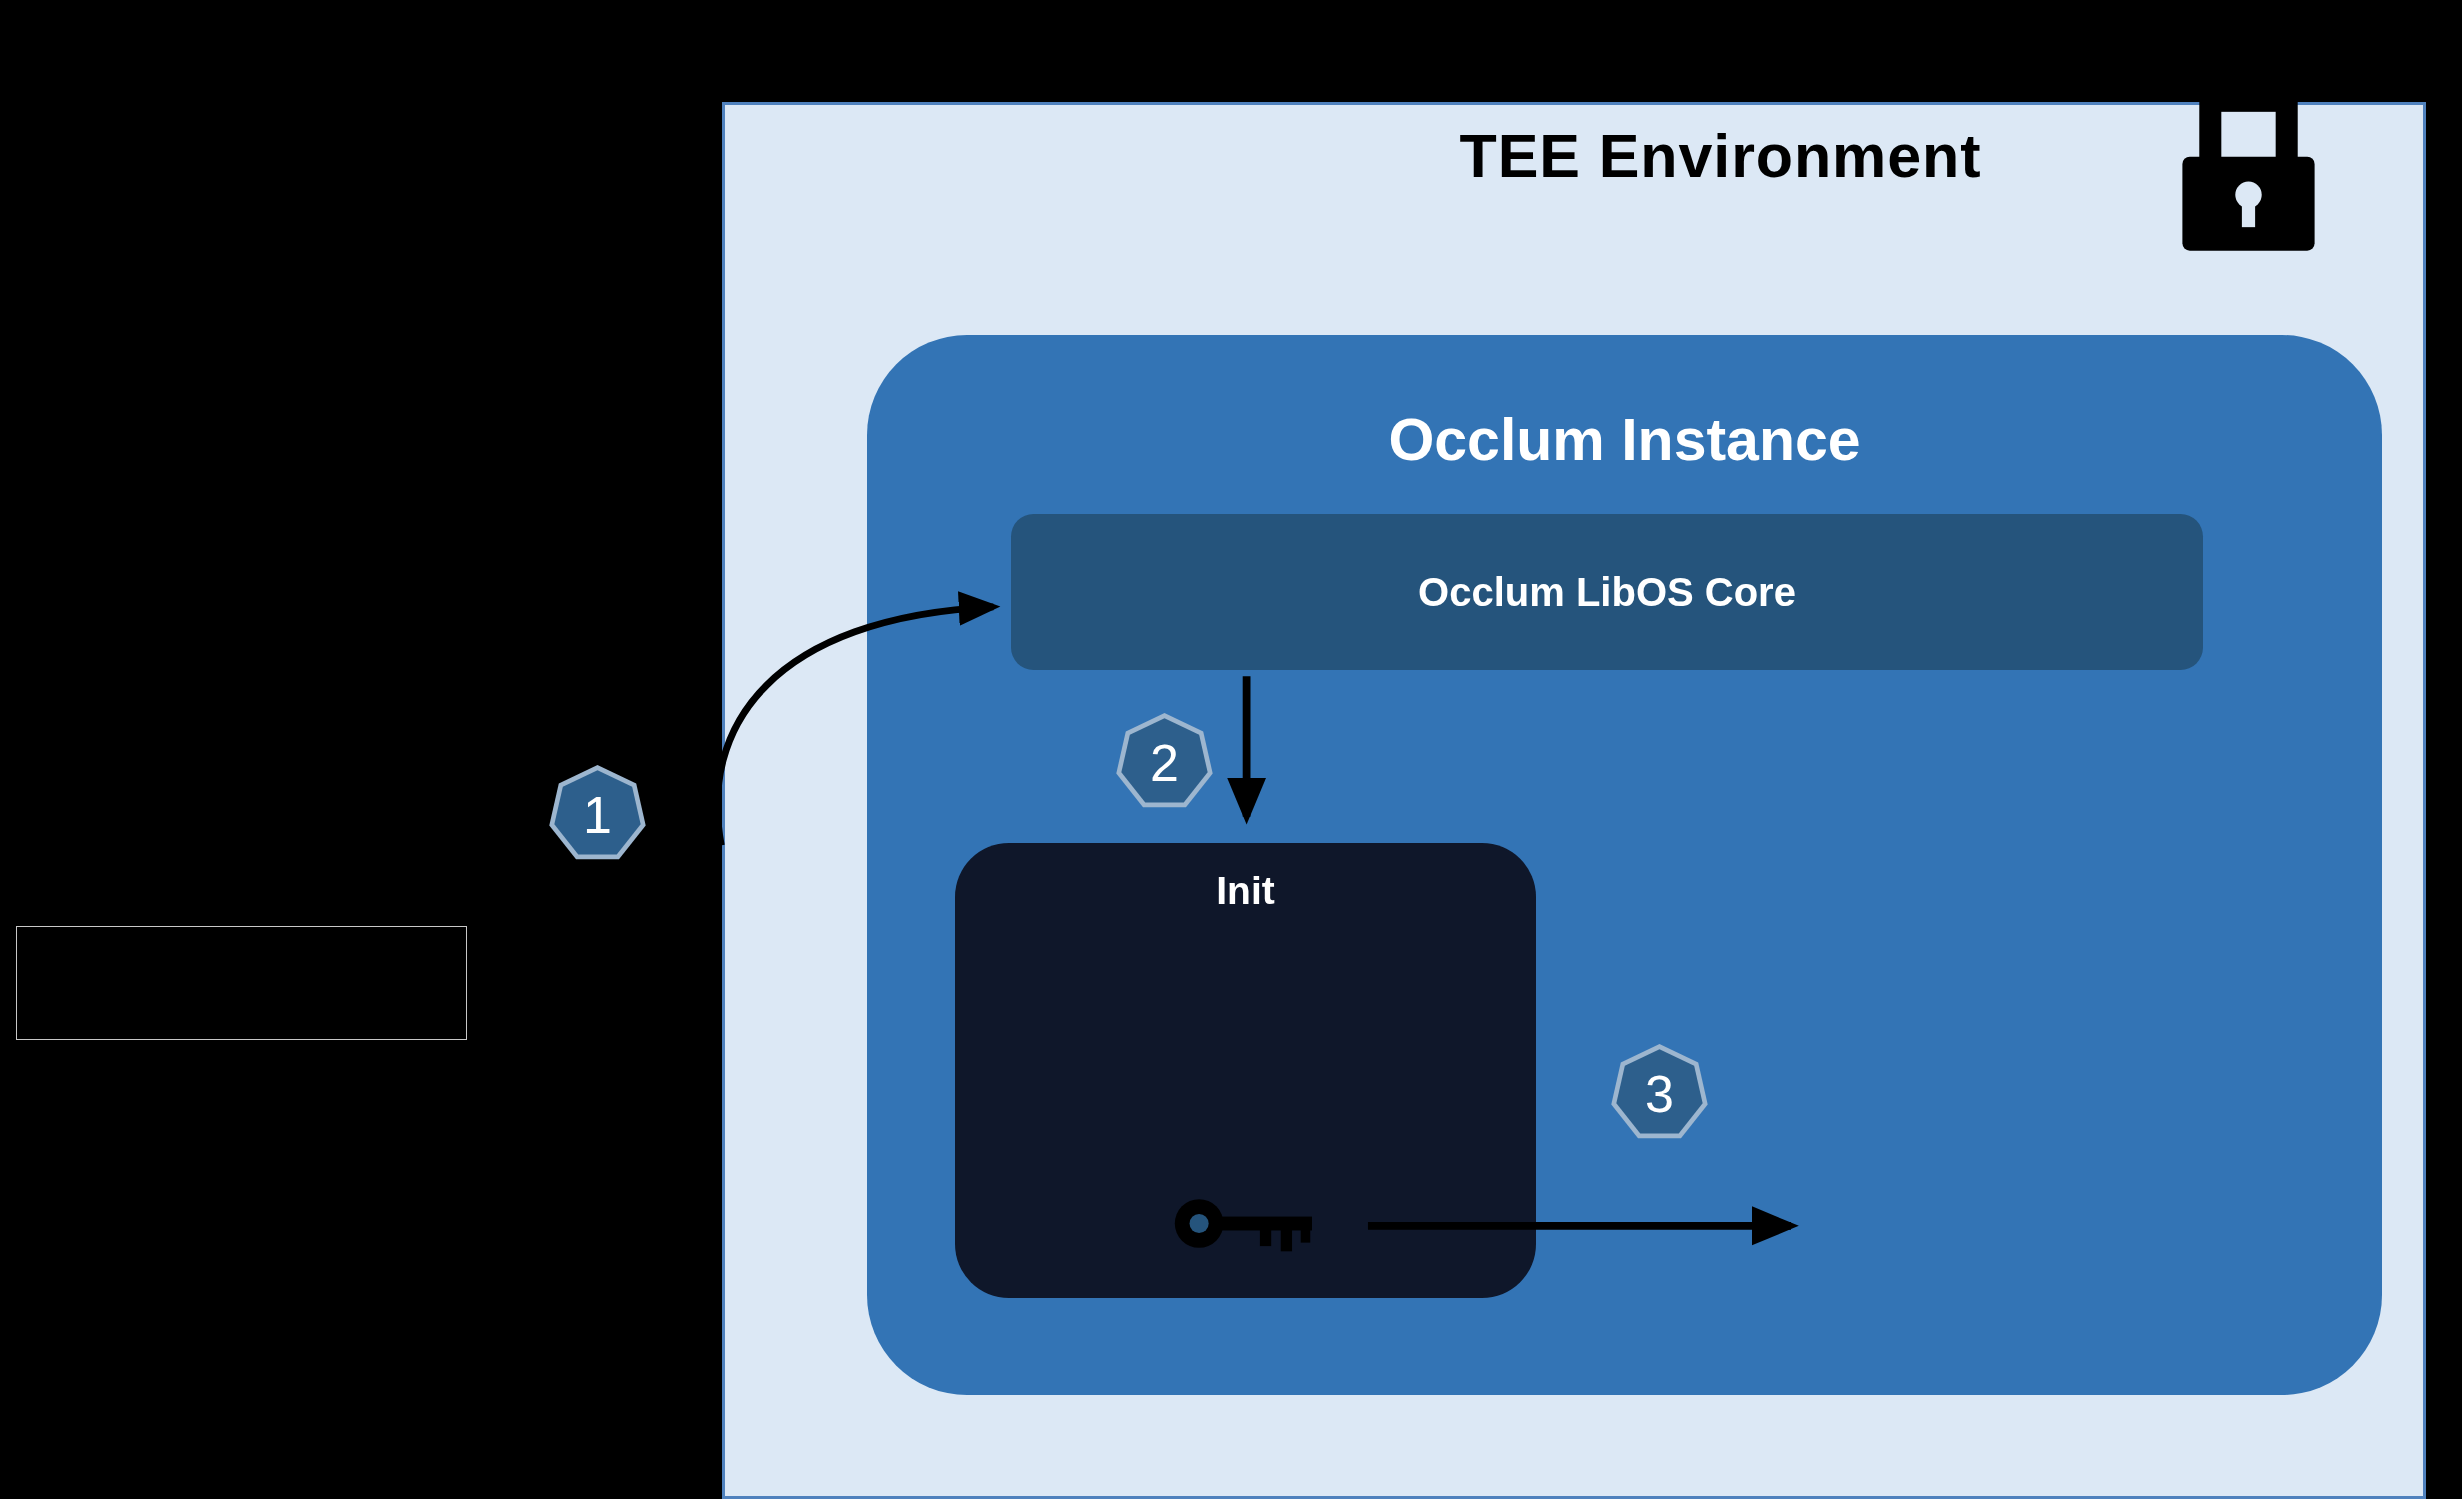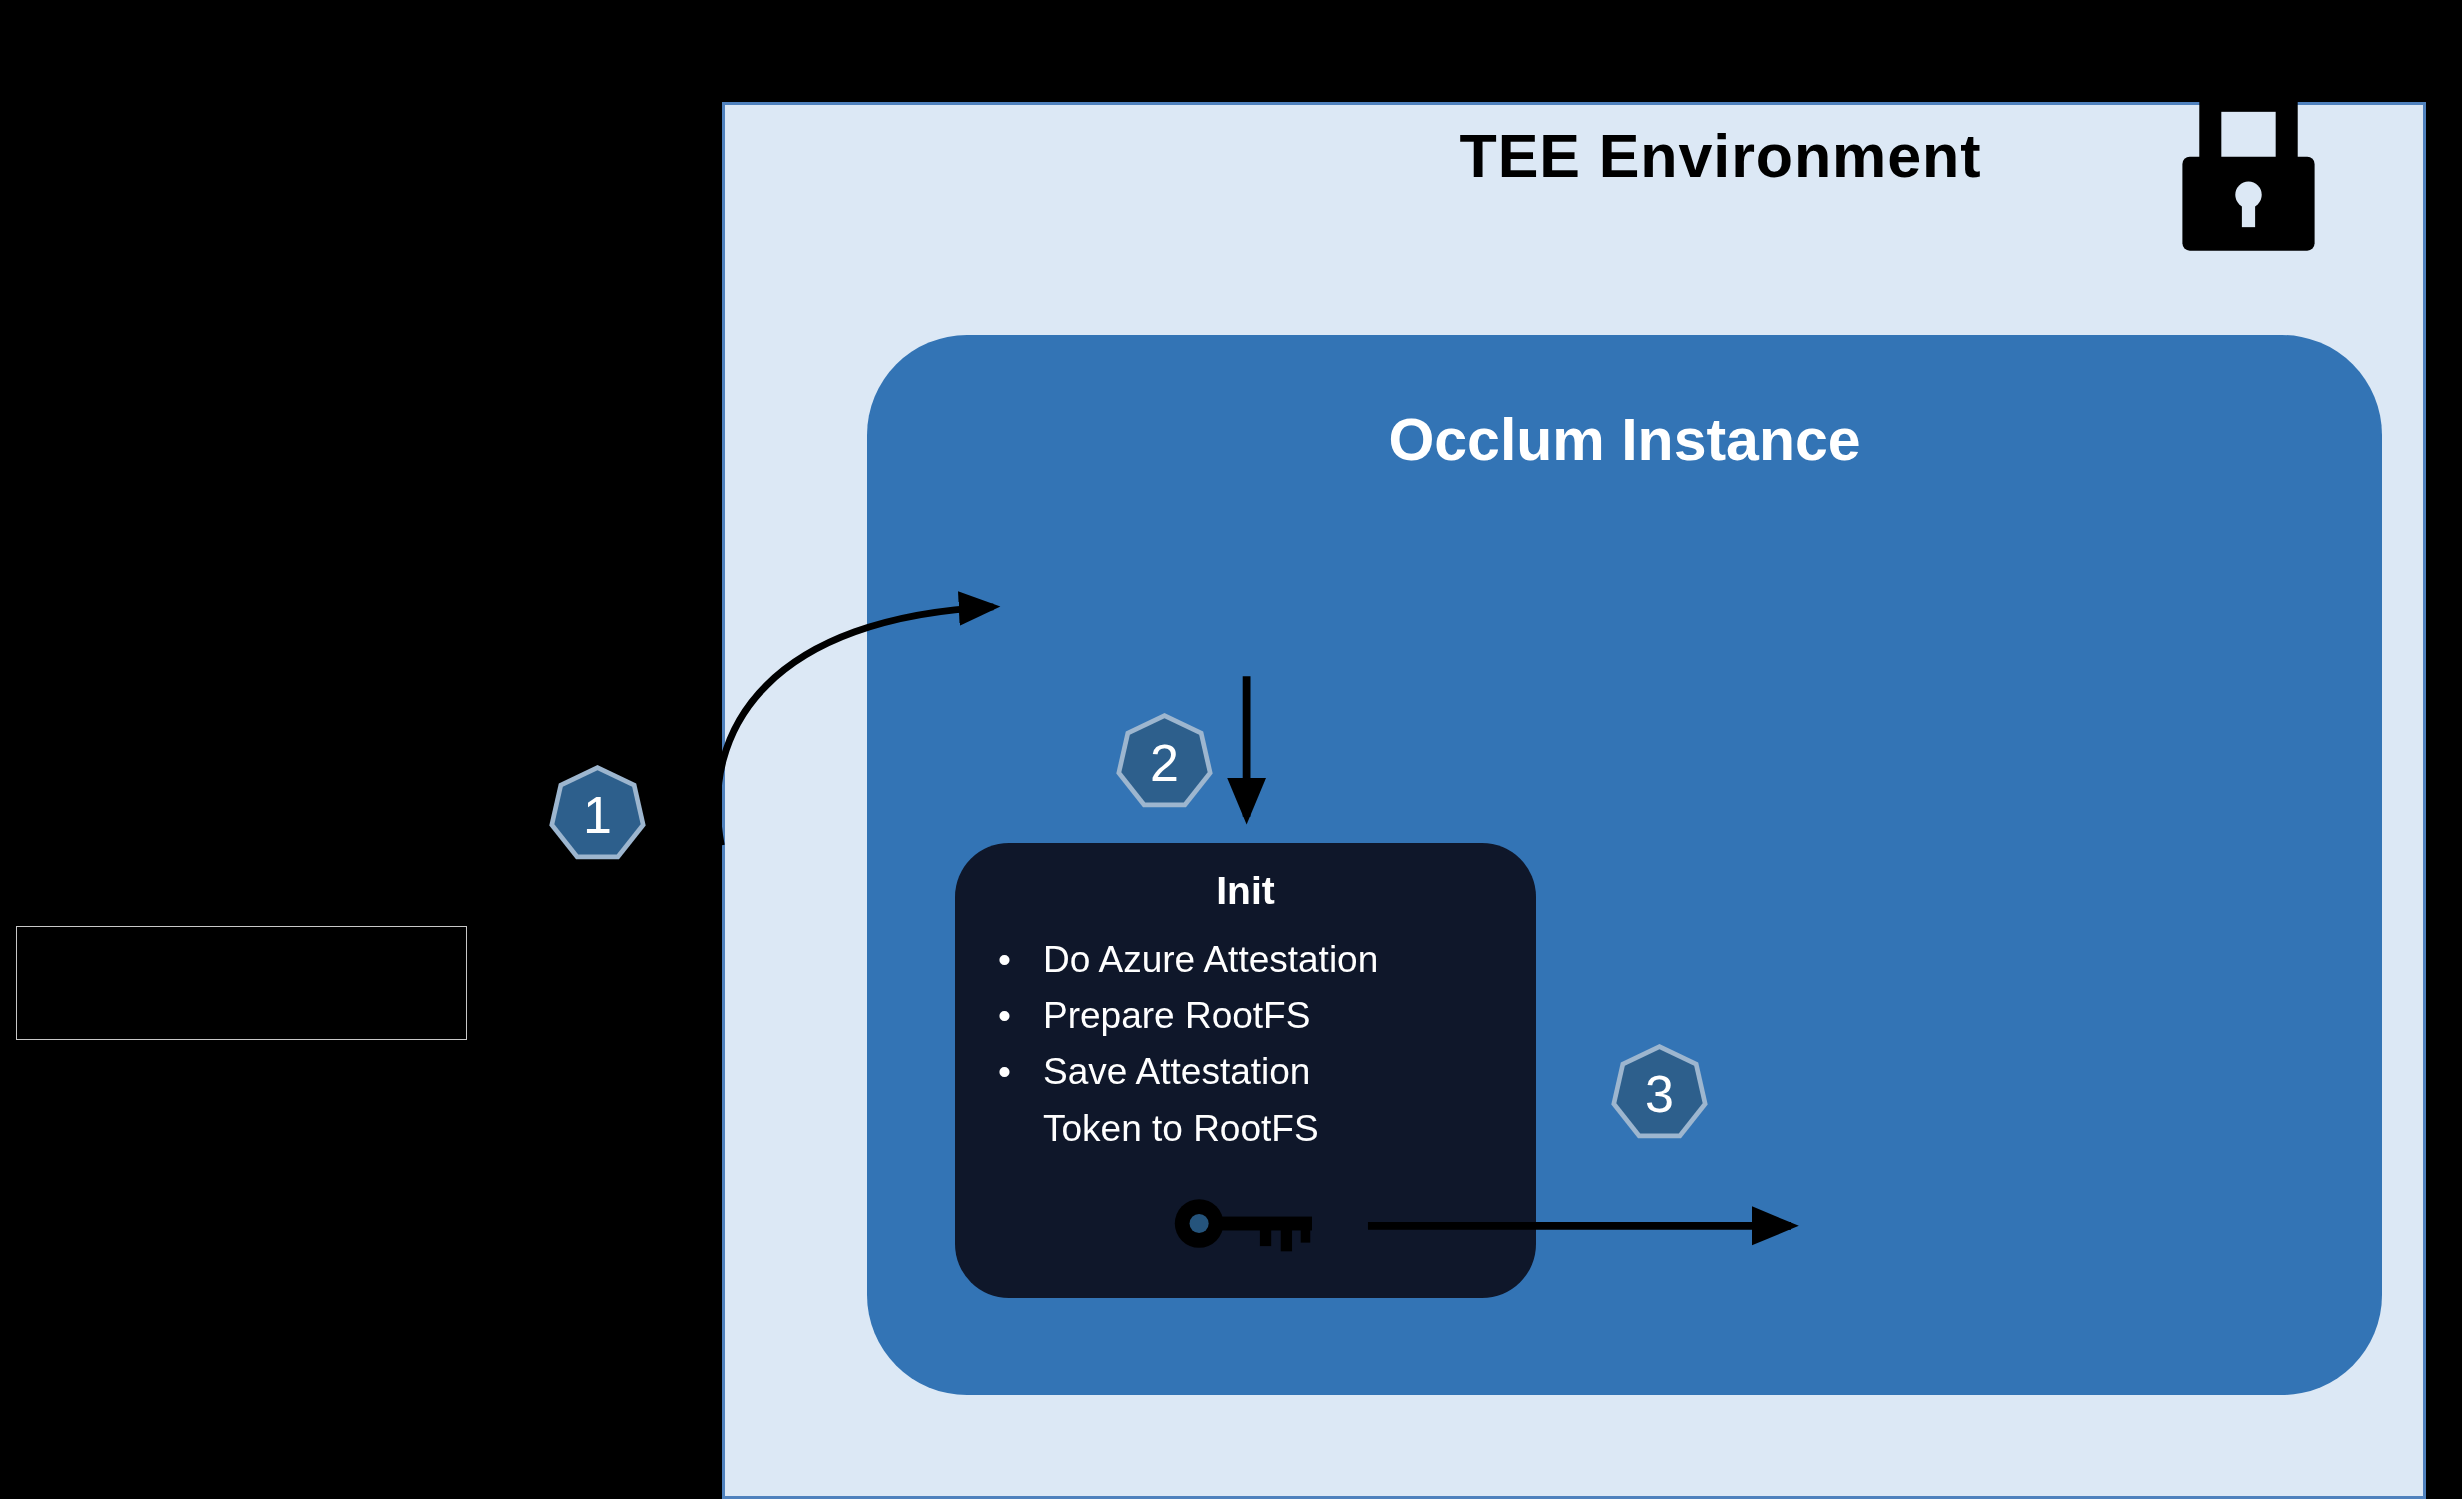--- a/index.html
+++ b/index.html
@@ -200,29 +200,26 @@
       <rect x="24" y="6" width="52" height="52" fill="none" stroke="#000000" stroke-width="15"></rect>
       <rect x="5" y="44" width="90" height="64" rx="5" fill="#000000"></rect>
       <circle cx="50" cy="70" r="9" fill="#dce8f5"></circle>
       <rect x="45.5" y="74" width="9" height="18" fill="#dce8f5"></rect>
     </svg>
   </div>
 
   <div class="instance">
     <div class="instance-title">Occlum Instance</div>
 
+    <div class="libos">
+      <span>Occlum LibOS Core</span>
+    </div>
 
     <div class="inner-box init-box">
       <div class="box-title">Init</div>
-      <ul class="bullet-list">
-        <li>Do Azure Attestation</li>
-        <li>Prepare RootFS</li>
-        <li>Save Attestation
-Token to RootFS</li>
-      </ul>
       <div class="key-wrap">
         <svg width="146" height="66" viewBox="0 0 168 76">
           <circle cx="30" cy="34" r="28" fill="#000000"></circle>
           <circle cx="30" cy="34" r="11" fill="#25547c"></circle>
           <rect x="52" y="26" width="108" height="16" fill="#000000"></rect>
           <rect x="100" y="40" width="13" height="20" fill="#000000"></rect>
           <rect x="124" y="40" width="13" height="26" fill="#000000"></rect>
           <rect x="147" y="40" width="11" height="16" fill="#000000"></rect>
         </svg>
       </div>

